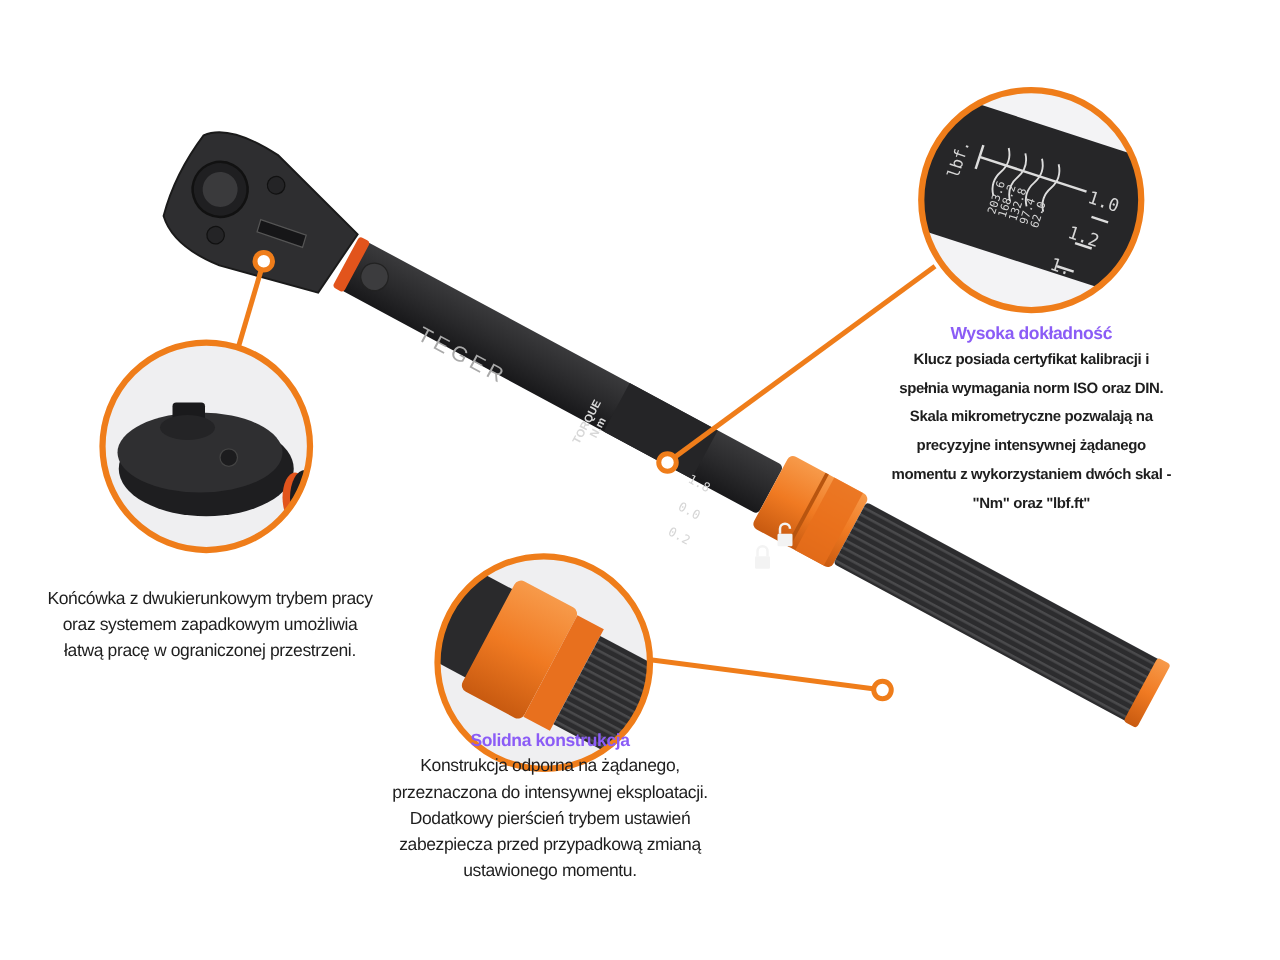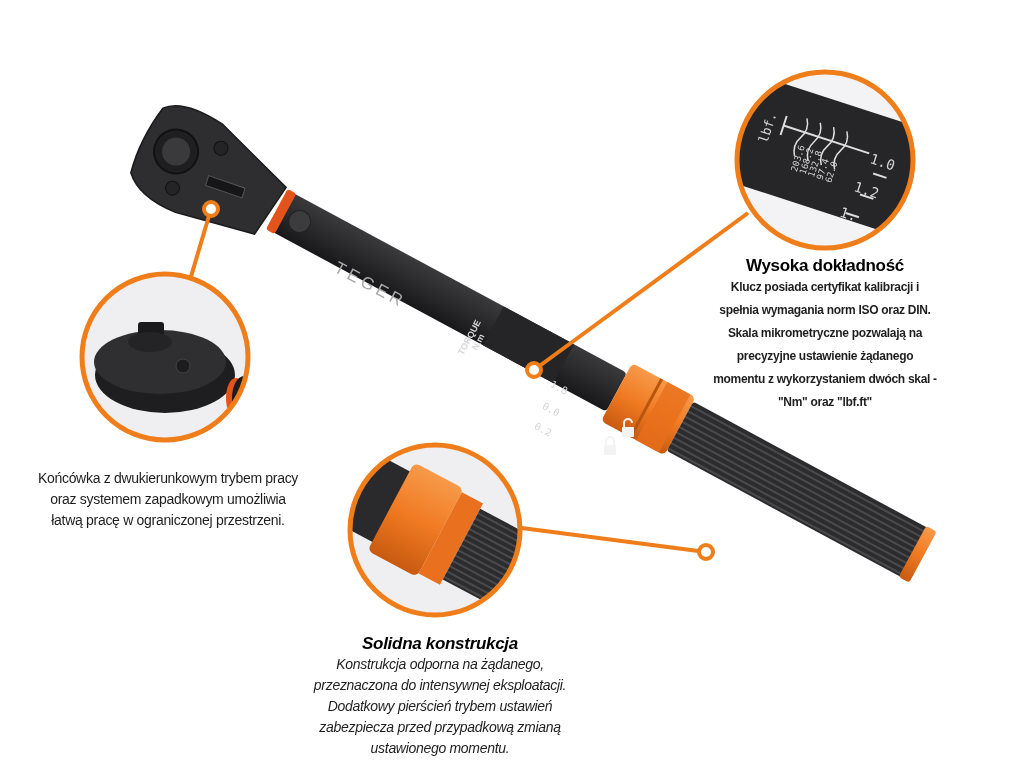--- a/index.html
+++ b/index.html
@@ -1,24 +1,24 @@
 <!DOCTYPE html>
 <html><head>
 <meta charset="utf-8">
 <style>
   html,body{margin:0;padding:0;background:#ffffff;}
   body{width:1024px;height:768px;position:relative;overflow:hidden;font-family:"Liberation Sans",sans-serif;}
   .stage{position:absolute;left:0;top:0;width:1024px;height:768px;}
   svg.art{position:absolute;left:0;top:0;width:1024px;height:768px;}
   .callout{position:absolute;text-align:center;color:#1e1e1e;}
-  .callout .title{color:#000000;font-weight:bold;font-size:17px;line-height:20px;letter-spacing:-0.3px;}
+  .callout .title{color:#8b5cf6;font-weight:bold;font-size:14px;line-height:20px;letter-spacing:-0.3px;}
   .callout .body{font-size:14px;line-height:21px;letter-spacing:-0.3px;}
   .callout.bold .body{font-weight:bold;font-size:12px;line-height:23px;}
   #c-ratchet{left:18px;top:468px;width:300px;}
-  #c-construction{left:280px;top:634px;width:320px;font-style:italic;}
+  #c-construction{left:280px;top:582px;width:320px;}
   #c-accuracy{left:660px;top:256px;width:330px;}
   .brand{position:absolute;left:340px;top:258px;transform:rotate(28deg);transform-origin:left top;color:#a9a9a9;font-size:17px;letter-spacing:4px;font-family:"Liberation Sans",sans-serif;}
   .scale-label{position:absolute;left:456px;top:352px;transform:rotate(-62deg);transform-origin:left top;color:#d8d8d8;font-size:9px;font-weight:bold;line-height:10px;text-align:center;}
   .scale-num{position:absolute;color:#d6d6d6;font-size:10px;font-family:"DejaVu Sans Mono",monospace;transform:rotate(28deg);}
 </style>
 </head>
 <body>
 
 <div class="stage">
 
@@ -184,19 +184,19 @@
     <div>ustawionego momentu.</div>
   </div>
 </div>
 
 <div class="callout bold" id="c-accuracy">
   <div class="title">Wysoka dokładność</div>
   <div class="body">
     <div>Klucz posiada certyfikat kalibracji i</div>
     <div>spełnia wymagania norm ISO oraz DIN.</div>
     <div>Skala mikrometryczne pozwalają na</div>
-    <div>precyzyjne ustawienie żądanego</div>
+    <div>precyzyjne intensywnej żądanego</div>
     <div>momentu z wykorzystaniem dwóch skal -</div>
     <div>"Nm" oraz "lbf.ft"</div>
   </div>
 </div>
 
 </div>
 
 </body></html>

